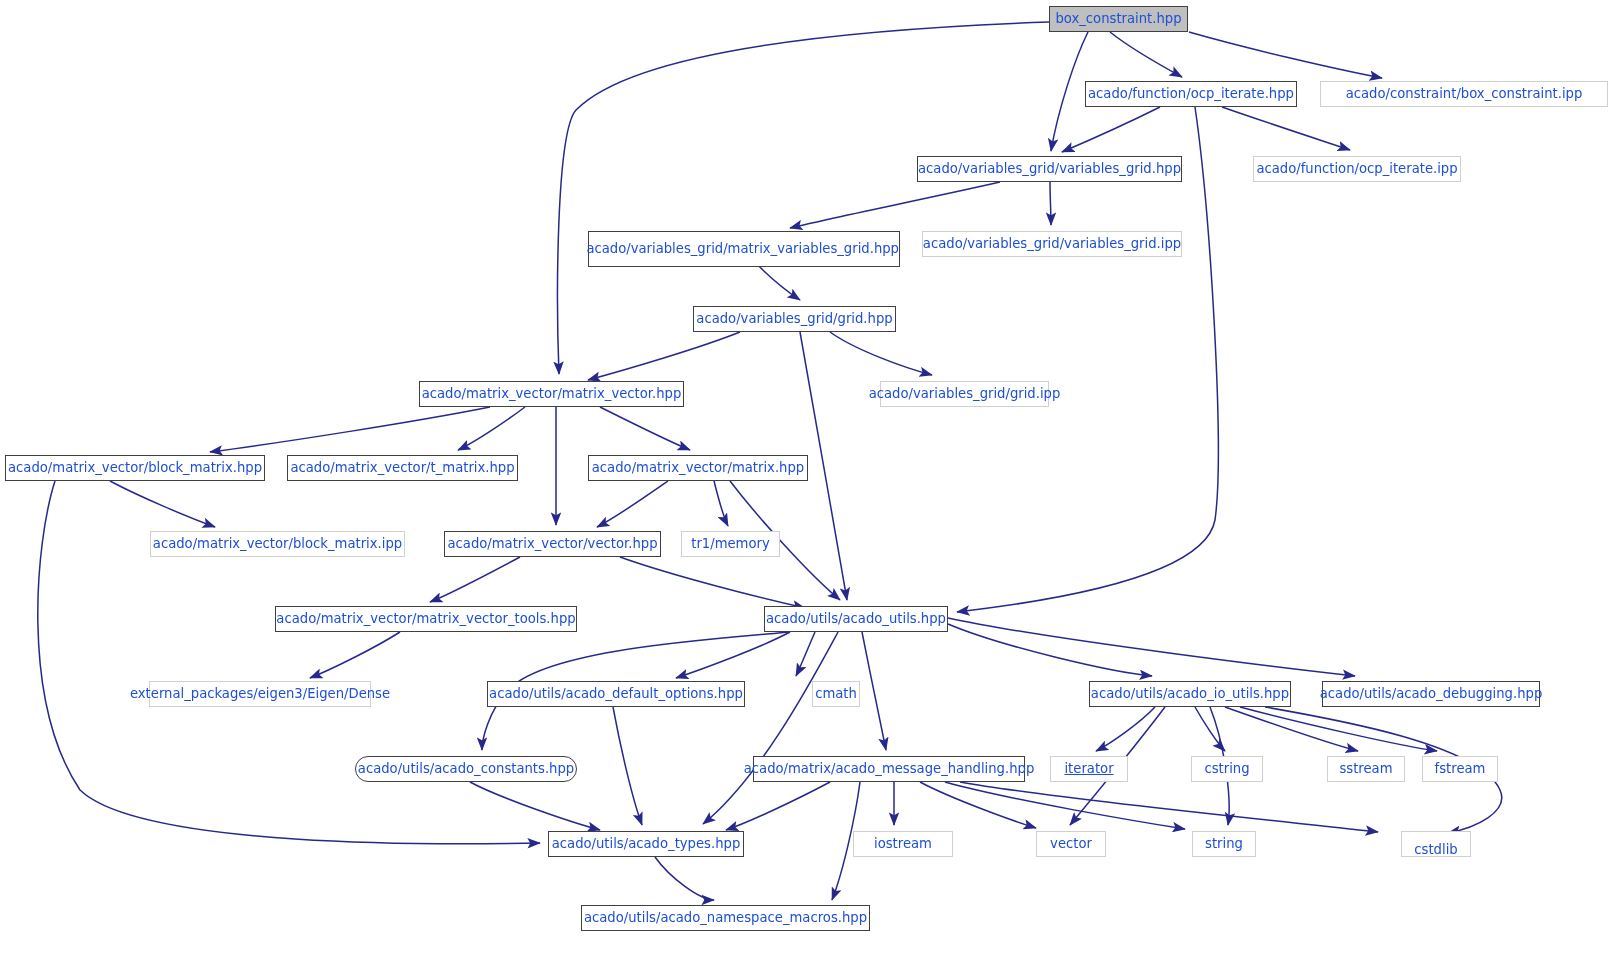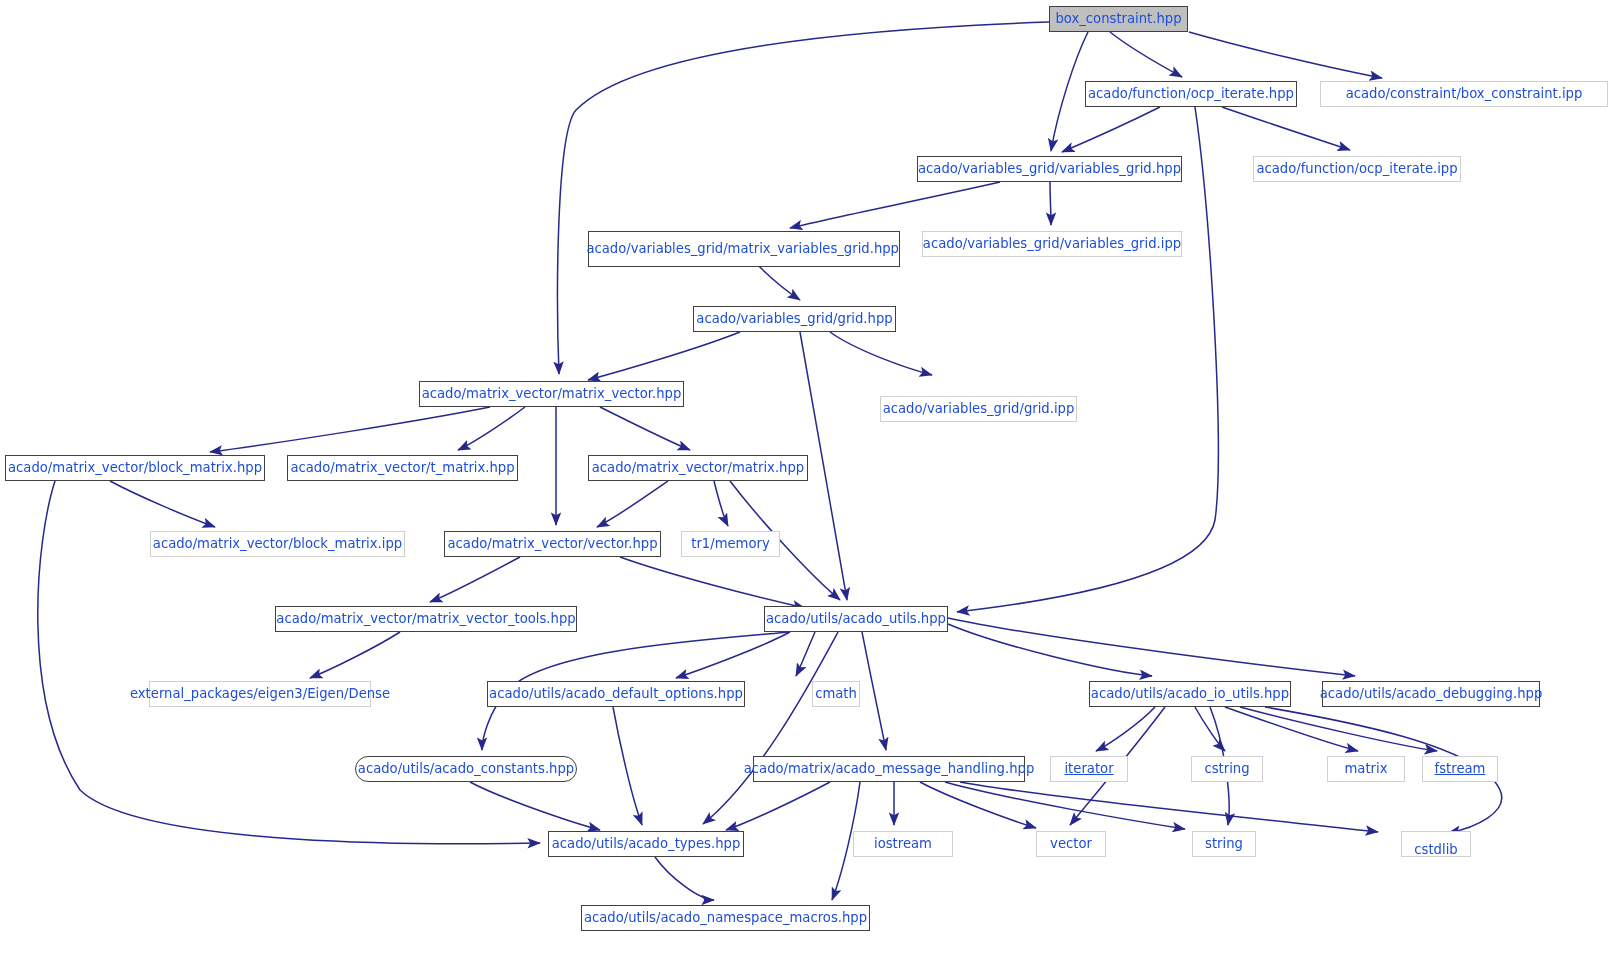--- a/index.html
+++ b/index.html
@@ -92,21 +92,21 @@
       </div>
       <div class="node hdr" style="left: 588px; top: 231px; width: 312px; height: 36px; justify-content: flex-end;">
         <span>acado/variables_grid/matrix_variables_grid.hpp</span>
       </div>
       <div class="node ext" style="left: 922px; top: 231px; width: 260px; height: 26px;">
         <span>acado/variables_grid/variables_grid.ipp</span>
       </div>
       <div class="node hdr" style="left: 693px; top: 306px; width: 203px; height: 26px;">
         <span>acado/variables_grid/grid.hpp</span>
       </div>
-      <div class="node ext" style="left: 880px; top: 396px; width: 197px; height: 26px;">
+      <div class="node ext" style="left: 880px; top: 381px; width: 169px; height: 26px;">
         <span>acado/variables_grid/grid.ipp</span>
       </div>
       <div class="node hdr" style="left: 419px; top: 381px; width: 265px; height: 26px;">
         <span>acado/matrix_vector/matrix_vector.hpp</span>
       </div>
       <div class="node hdr" style="left: 5px; top: 455px; width: 260px; height: 26px;">
         <span>acado/matrix_vector/block_matrix.hpp</span>
       </div>
       <div class="node hdr" style="left: 287px; top: 455px; width: 231px; height: 26px;">
         <span>acado/matrix_vector/t_matrix.hpp</span>
@@ -150,23 +150,23 @@
       <div class="node hdr" style="left: 753px; top: 756px; width: 272px; height: 26px;">
         <span>acado/matrix/acado_message_handling.hpp</span>
       </div>
       <div class="node ext" style="left: 1050px; top: 756px; width: 78px; height: 26px; text-decoration: underline;">
         <span>iterator</span>
       </div>
       <div class="node ext" style="left: 1191px; top: 756px; width: 72px; height: 26px;">
         <span>cstring</span>
       </div>
       <div class="node ext" style="left: 1327px; top: 756px; width: 78px; height: 26px;">
-        <span>matrix</span>
+        <span>sstream</span>
       </div>
-      <div class="node ext" style="left: 1422px; top: 756px; width: 76px; height: 26px; text-decoration: underline;">
+      <div class="node ext" style="left: 1422px; top: 756px; width: 76px; height: 26px;">
         <span>fstream</span>
       </div>
       <div class="node hdr" style="left: 548px; top: 831px; width: 196px; height: 26px;">
         <span>acado/utils/acado_types.hpp</span>
       </div>
       <div class="node ext" style="left: 853px; top: 831px; width: 100px; height: 26px;">
         <span>iostream</span>
       </div>
       <div class="node ext" style="left: 1036px; top: 831px; width: 70px; height: 26px;">
         <span>vector</span>

